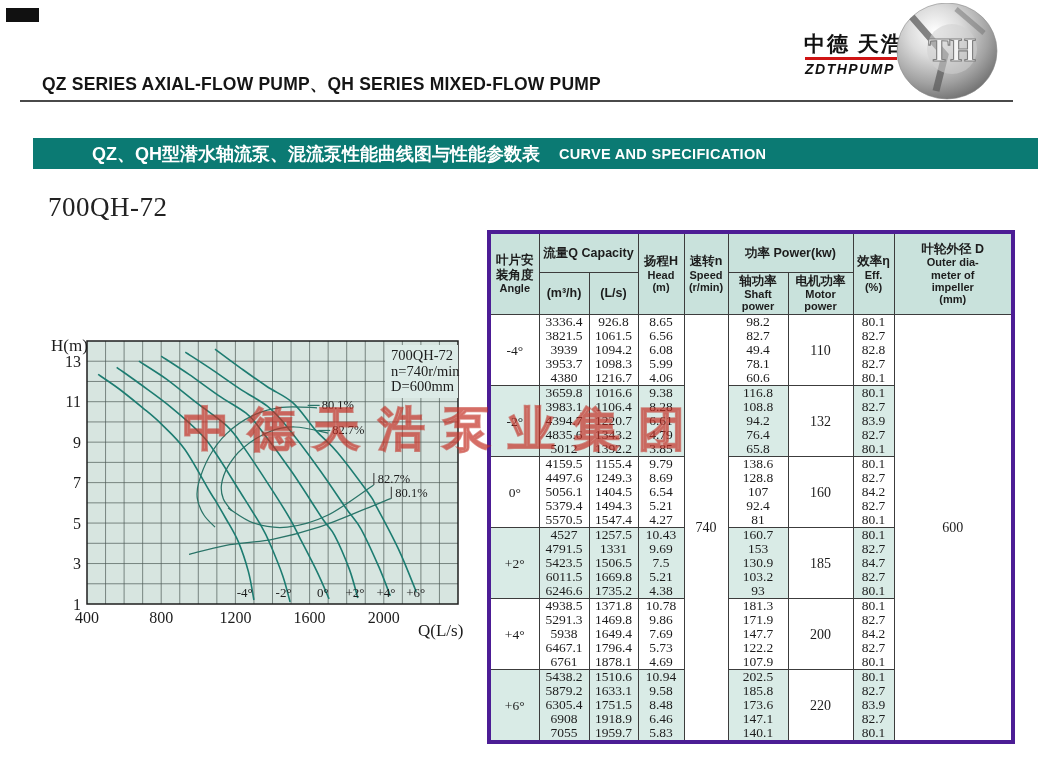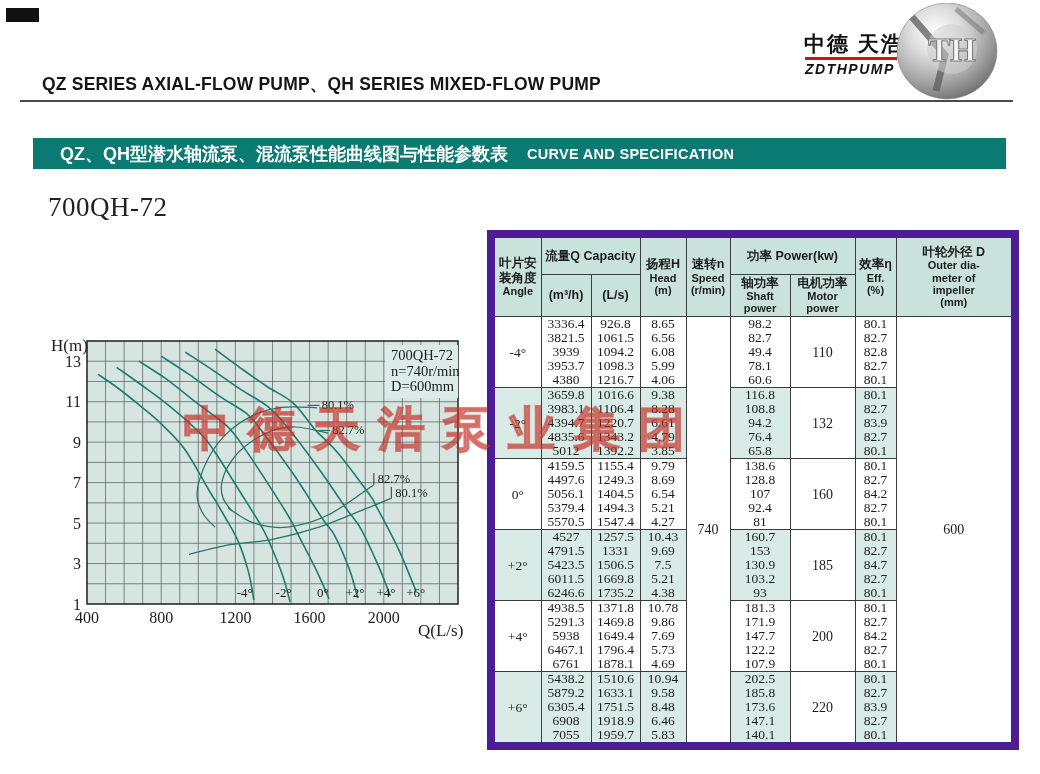--- a/index.html
+++ b/index.html
@@ -14,40 +14,40 @@
     letter-spacing:.2px;white-space:nowrap;margin-top:12px;
   }
   .header-rule{position:absolute;left:20px;top:100px;width:993px;height:2px;background:#4a4a4a;}
   .logo-zh{position:absolute;left:804px;top:30px;font-size:21px;font-weight:bold;color:#111;letter-spacing:2px;white-space:nowrap;}
   .logo-redbar{position:absolute;left:805px;top:57px;width:92px;height:3px;background:#cf1414;}
   .logo-en{position:absolute;left:805px;top:61px;font-size:14px;font-weight:bold;font-style:italic;color:#111;letter-spacing:1.5px;}
   .logo-sphere{position:absolute;left:896px;top:3px;width:102px;height:97px;}
   
   .banner{
     position:absolute;left:33px;top:138px;width:973px;height:31px;background:#0b7a73;
-    display:flex;align-items:center;color:#ffffff;white-space:nowrap;
+    display:flex;align-items:center;color:#ffffff;white-space:nowrap;padding-left:32px;
   }
   .banner .zh{font-size:18px;font-weight:bold;margin-left:27px;}
   .banner .en{font-size:14.5px;font-weight:bold;margin-left:19px;letter-spacing:.3px;}
   .model-label{
     position:absolute;left:48px;top:192px;font-family:"Liberation Serif",serif;
     font-size:27px;color:#222;letter-spacing:.5px;
   }
   
   #curve-chart{position:absolute;left:45px;top:330px;}
   
   .watermark{
     position:absolute;left:183px;top:398px;z-index:6;pointer-events:none;
     font-size:47px;font-weight:bold;letter-spacing:18px;white-space:nowrap;
     color:rgba(212,68,56,0.40);-webkit-text-stroke:1.5px rgba(190,40,30,0.50);
   }
   
   table.spec{
     position:absolute;left:487px;top:230px;border-collapse:collapse;table-layout:fixed;
-    border:8px solid #4c1d95;background:#fff;color:#1c1c1c;z-index:2;
+    border:4px solid #4c1d95;background:#fff;color:#1c1c1c;z-index:2;
   }
   table.spec th,table.spec td{
     border:1px solid #3c3c3c;padding:0;text-align:center;vertical-align:middle;
   }
   table.spec thead th{background:#c9e2dc;}
   .hz{font-family:"Liberation Sans",sans-serif;font-weight:bold;font-size:12.5px;line-height:1.15;white-space:pre-line;}
   .he{font-family:"Liberation Sans",sans-serif;font-weight:bold;font-size:11px;line-height:1.12;white-space:pre-line;}
   table.spec tbody{font-family:"Liberation Serif",serif;}
   table.spec tbody tr{height:70px;}
   td.t{background:#d9ebe6;}

